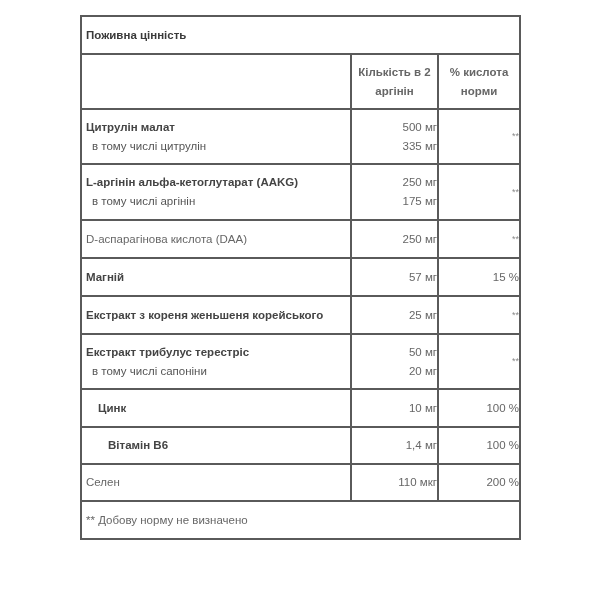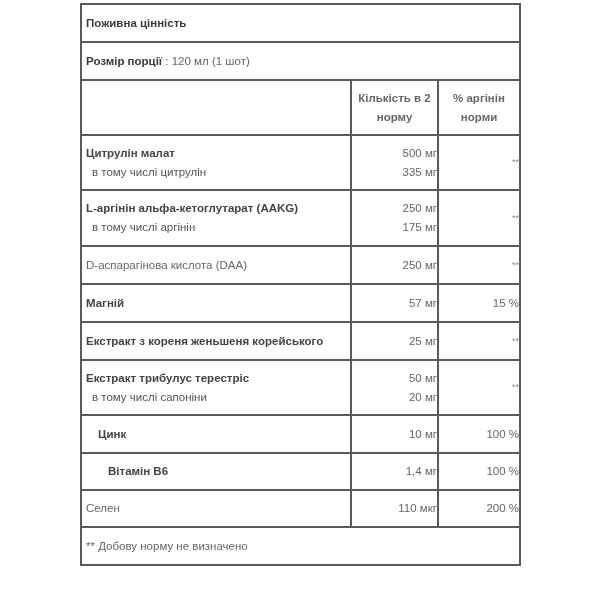--- a/index.html
+++ b/index.html
@@ -1,18 +1,18 @@
 <!DOCTYPE html>
 <html><head>
 <meta charset="utf-8">
 <style>
   html, body { margin: 0; padding: 0; background: #ffffff; }
   body { width: 600px; height: 600px; position: relative; overflow: hidden;
          font-family: "Liberation Sans", "DejaVu Sans", sans-serif; color: #333; }
-  .nut-table { position: absolute; left: 80px; top: 3px; width: 439px;
+  .nut-table { position: absolute; left: 80px; top: 15px; width: 439px;
                border-collapse: collapse; table-layout: fixed; font-size: 11.5px; }
   .nut-table td { border: 2px solid #5a5a5a; padding: 0 0 0 4px; vertical-align: middle; }
   .nut-table col.c1 { width: 270px; }
   .nut-table col.c2 { width: 87px; }
   .nut-table col.c3 { width: 82px; }
   .row-title td { height: 36px; }
   .row-serving td { height: 36px; }
   .row-head td { height: 53px; }
   .h-num { text-align: center; font-weight: bold; color: #666; line-height: 19px; padding: 0 !important; }
   .sub { color: #555; padding-left: 6px; display: block; }
@@ -32,33 +32,28 @@
       <col class="c1">
       <col class="c2">
       <col class="c3">
     </colgroup>
   <tbody id="tbody">
     <tr class="row-title">
       <td colspan="3">
         <span class="title-text">Поживна цінність</span>
       </td>
     </tr>
-    <tr class="row-serving">
-      <td colspan="3">
-        <span class="title-text">Розмір порції</span><span class="lbl-normal"> : </span><span class="lbl-normal">120 мл (1 шот)</span>
-      </td>
-    </tr>
     <tr class="row-head">
       <td></td>
       <td class="h-num">
         <span class="name-line">Кількість в 2</span>
-        <span class="name-line">норму</span>
+        <span class="name-line">аргінін</span>
       </td>
       <td class="h-num">
-        <span class="name-line">% аргінін</span>
+        <span class="name-line">% кислота</span>
         <span class="name-line">норми</span>
       </td>
     </tr>
   <tr>
         <td style="height: 53px; line-height: 19px;">
           <span class="name-line lbl-bold">Цитрулін малат</span>
           <span class="sub">в тому числі цитрулін</span>
         </td>
         <td class="amount">
           <span class="name-line">500 мг</span>

